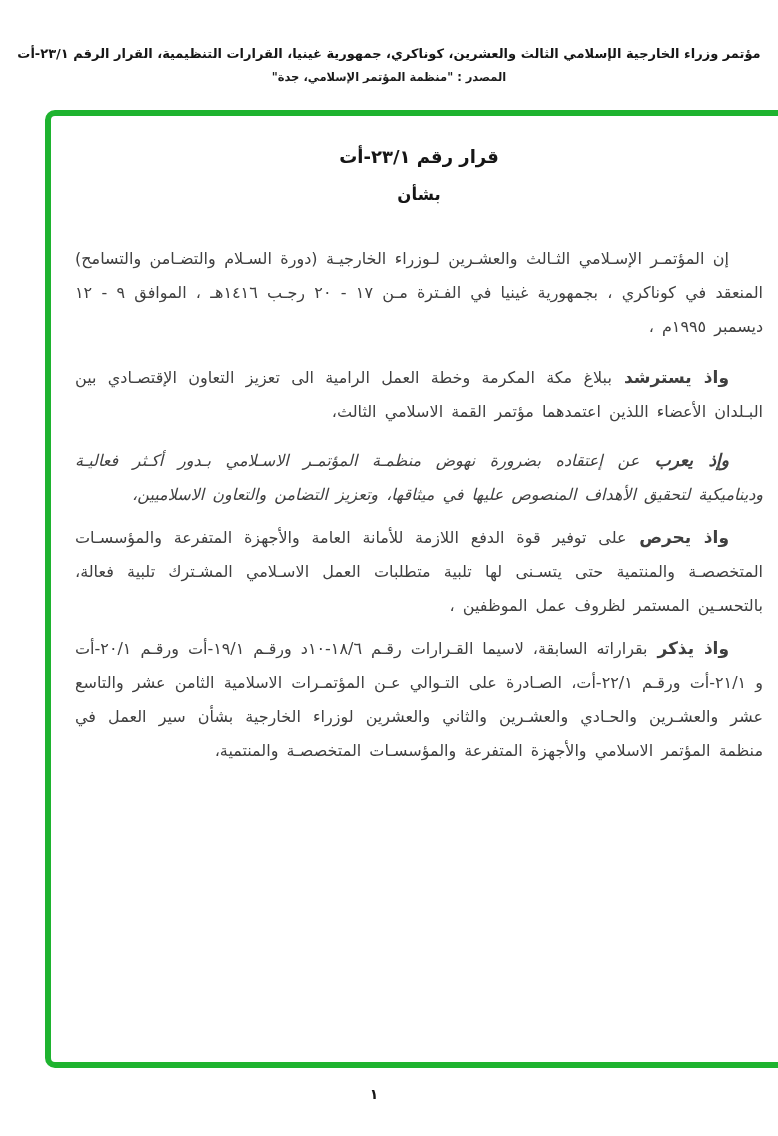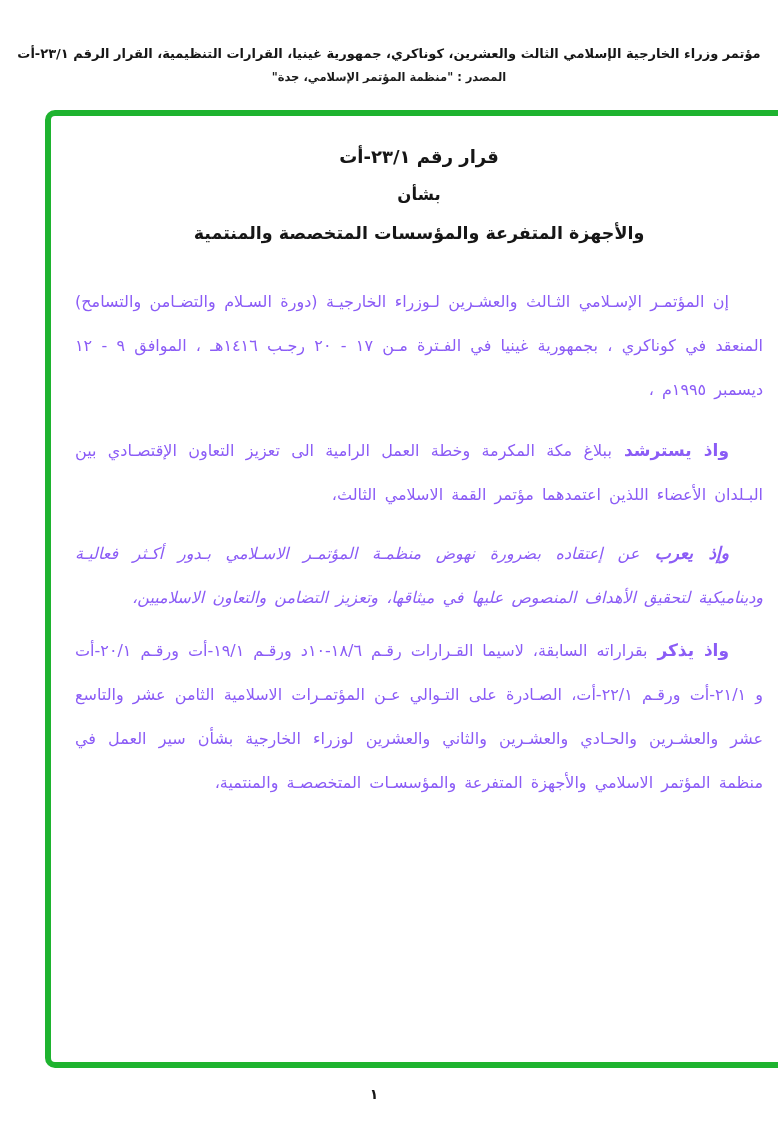--- a/index.html
+++ b/index.html
@@ -21,22 +21,22 @@
   }
   
   .title-block{text-align:center;margin-top:4px;}
   .title-block div{font-weight:700;line-height:38px;}
   .t1{font-size:18px;}
   .t2{font-size:16.5px;}
   .t3,.t4{font-size:17.5px;}
   
   .paras{margin-top:28px;padding:0 6px;}
   .para{
-    font-size:16px;line-height:44px;text-align:justify;text-indent:34px;
-    word-spacing:3px;color:#8b5cf6;
+    font-size:16px;line-height:34px;text-align:justify;text-indent:34px;
+    word-spacing:3px;color:#404040;
   }
   .para .lead{font-weight:700;font-size:17px;}
   .para:nth-child(1){margin-bottom:16px;}
   .para:nth-child(2){margin-bottom:14px;}
   .para:nth-child(3){margin-bottom:8px;font-style:italic;}
   .para:nth-child(4){margin-bottom:8px;}
   .para:nth-child(5){margin-bottom:18px;}
   .para:nth-child(6){margin-bottom:0;}
   
   .page-number{
@@ -51,25 +51,25 @@
 
   <div class="doc-header">
     <div class="h1">مؤتمر وزراء الخارجية الإسلامي الثالث والعشرين، كوناكري، جمهورية غينيا، القرارات التنظيمية، القرار الرقم ٢٣/١-أت</div>
     <div class="h2">المصدر :  "منظمة المؤتمر الإسلامي، جدة"</div>
   </div>
 
   <div class="green-box" style="border-color: rgb(30, 179, 47);">
     <div class="title-block">
       <div class="t1">قرار رقم ٢٣/١-أت</div>
       <div class="t2">بشأن</div>
-      <div class="t4">والأجهزة المتفرعة والمؤسسات المتخصصة والمنتمية</div>
     </div>
     <div class="paras">
         <div class="para"><span>إن المؤتمـر الإسـلامي الثـالث والعشـرين لـوزراء الخارجيـة (دورة السـلام والتضـامن والتسامح) المنعقد في كوناكري ، بجمهورية غينيا في الفـترة مـن ١٧ - ٢٠ رجـب ١٤١٦هـ ، الموافق ٩ - ١٢ ديسمبر ١٩٩٥م ،</span></div>
         <div class="para"><span class="lead">واذ يسترشد </span><span>ببلاغ مكة المكرمة وخطة العمل الرامية الى تعزيز التعاون الإقتصـادي بين البـلدان الأعضاء اللذين اعتمدهما مؤتمر القمة الاسلامي الثالث،</span></div>
         <div class="para"><span class="lead">وإذ يعرب </span><span>عن إعتقاده بضرورة نهوض منظمـة المؤتمـر الاسـلامي بـدور أكـثر فعاليـة وديناميكية لتحقيق الأهداف المنصوص عليها في ميثاقها، وتعزيز التضامن والتعاون الاسلاميين،</span></div>
+        <div class="para"><span class="lead">واذ يحرص </span><span>على توفير قوة الدفع اللازمة للأمانة العامة والأجهزة المتفرعة والمؤسسـات المتخصصـة والمنتمية حتى يتسـنى لها تلبية متطلبات العمل الاسـلامي المشـترك تلبية فعالة، بالتحسـين المستمر لظروف عمل الموظفين ،</span></div>
         <div class="para"><span class="lead">واذ يذكر </span><span>بقراراته السابقة، لاسيما القـرارات رقـم ١٨/٦-١٠د ورقـم ١٩/١-أت ورقـم ٢٠/١-أت و ٢١/١-أت ورقـم ٢٢/١-أت، الصـادرة على التـوالي عـن المؤتمـرات الاسلامية الثامن عشر والتاسع عشر والعشـرين والحـادي والعشـرين والثاني والعشرين لوزراء الخارجية بشأن سير العمل في منظمة المؤتمر الاسلامي والأجهزة المتفرعة والمؤسسـات المتخصصـة والمنتمية،</span></div>
       </div>
   </div>
 
   <div class="page-number">١</div>
 
 </div>
 
 </body></html>

